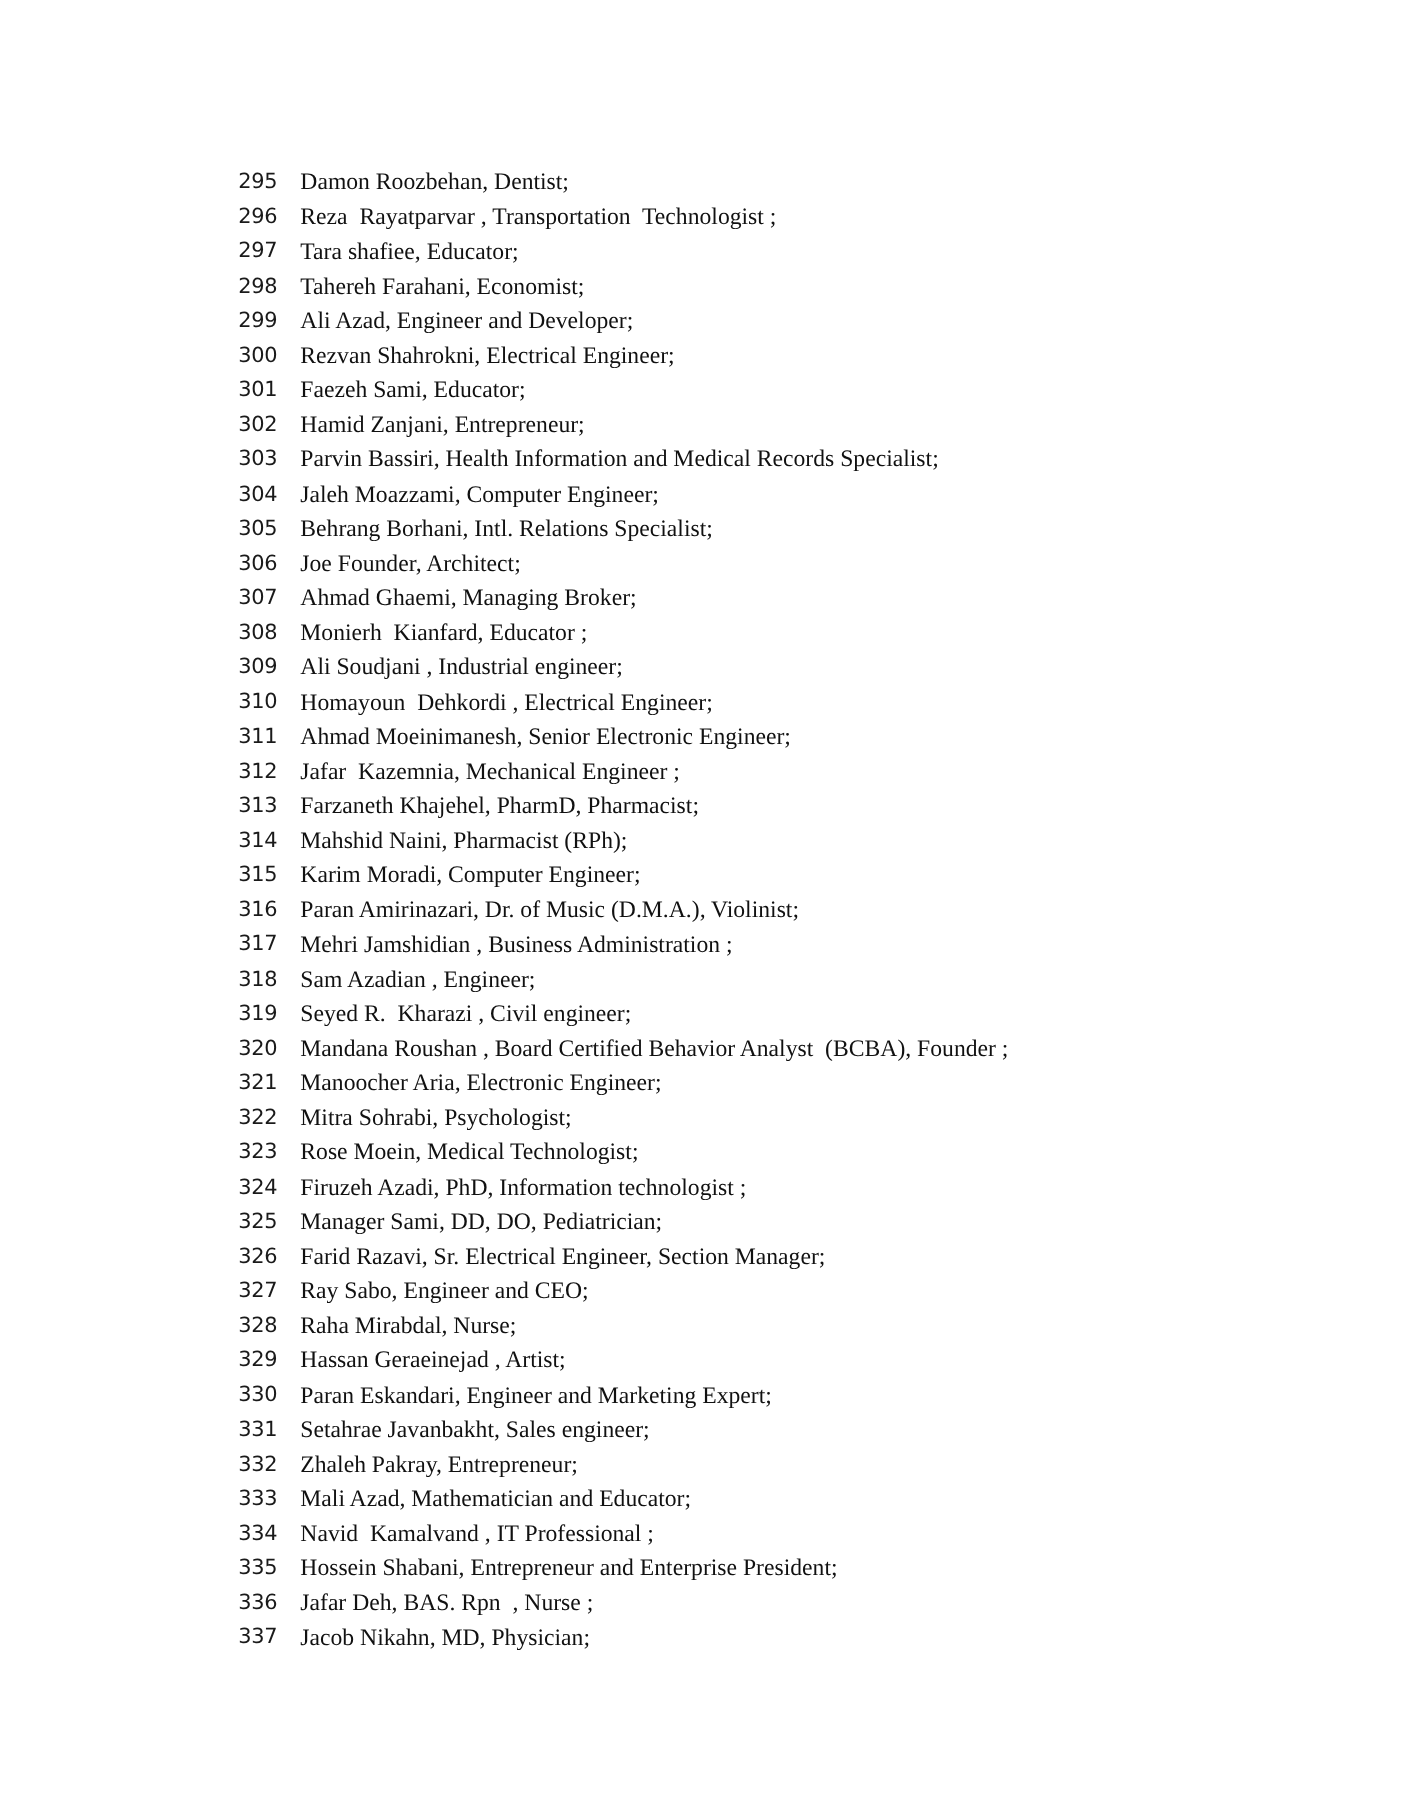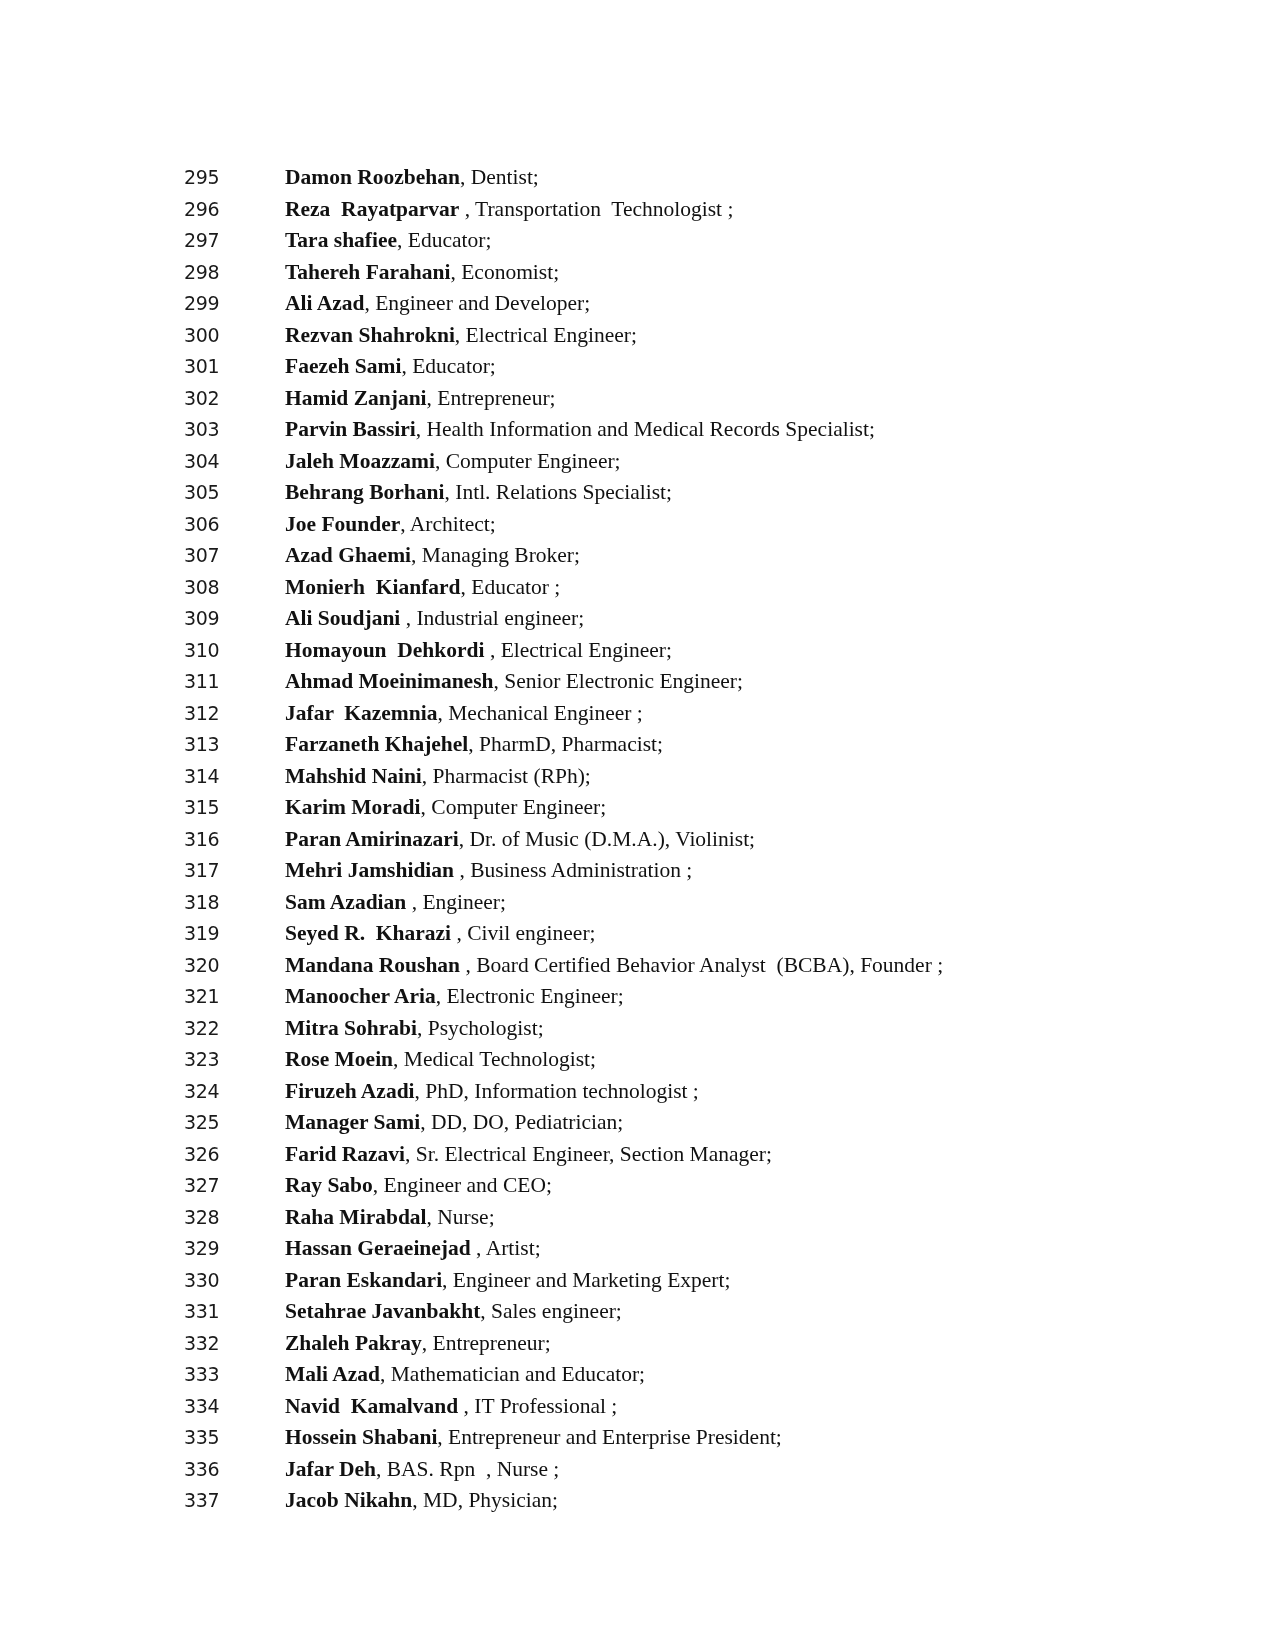--- a/index.html
+++ b/index.html
@@ -18,23 +18,24 @@
       left: 0;
       top: 0;
       width: 1275px;
       height: 1650px;
       background: #ffffff;
     }
     .list {
       position: absolute;
       left: 172px;
       top: 150px;
-      margin: 12px;
+      margin: 0;
       padding: 0;
       list-style: none;
+      text-align: right;
     }
     .row {
       height: 31.5px;
       line-height: 31.5px;
       white-space: pre;
       color: #111111;
       position: relative;
     }
     .num {
       position: absolute;
@@ -48,21 +49,21 @@
     }
     .entry {
       position: absolute;
       left: 101px;
       top: 0;
       font-family: "Liberation Serif", "DejaVu Serif", serif;
       font-size: 21.5px;
       color: #111111;
     }
     .name {
-      font-weight: bold;
+      font-weight: normal;
     }
     .desc {
       font-weight: normal;
     }
   </style>
 </head>
 <body>
 
 <div class="page">
   <ul class="list" id="entry-list">
@@ -109,21 +110,21 @@
       <li class="row">
     <span class="num">305</span>
     <span class="entry"><span class="name">Behrang Borhani</span><span class="desc">, Intl. Relations Specialist;</span></span>
   </li>
       <li class="row">
     <span class="num">306</span>
     <span class="entry"><span class="name">Joe Founder</span><span class="desc">, Architect;</span></span>
   </li>
       <li class="row">
     <span class="num">307</span>
-    <span class="entry"><span class="name">Azad Ghaemi</span><span class="desc">, Managing Broker;</span></span>
+    <span class="entry"><span class="name">Ahmad Ghaemi</span><span class="desc">, Managing Broker;</span></span>
   </li>
       <li class="row">
     <span class="num">308</span>
     <span class="entry"><span class="name">Monierh  Kianfard</span><span class="desc">, Educator ;</span></span>
   </li>
       <li class="row">
     <span class="num">309</span>
     <span class="entry"><span class="name">Ali Soudjani</span><span class="desc"> , Industrial engineer;</span></span>
   </li>
       <li class="row">

